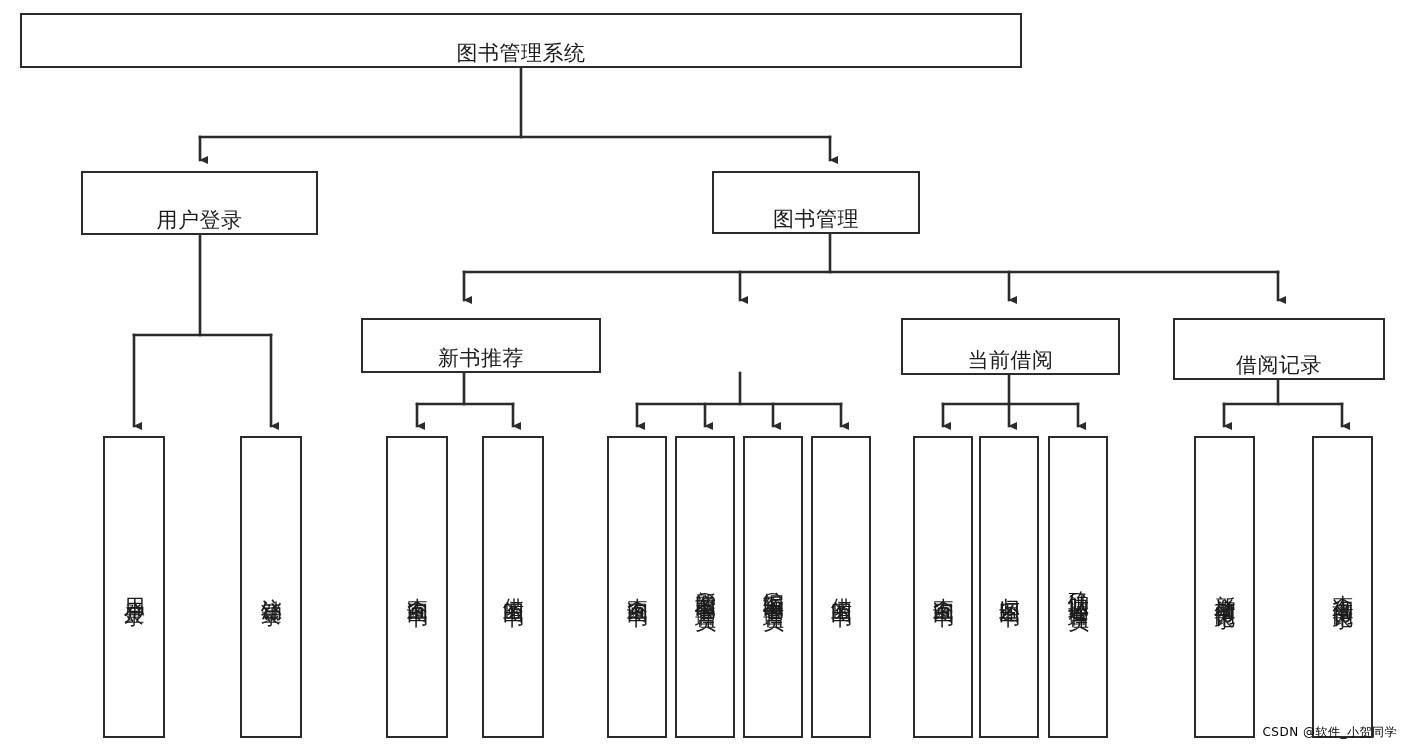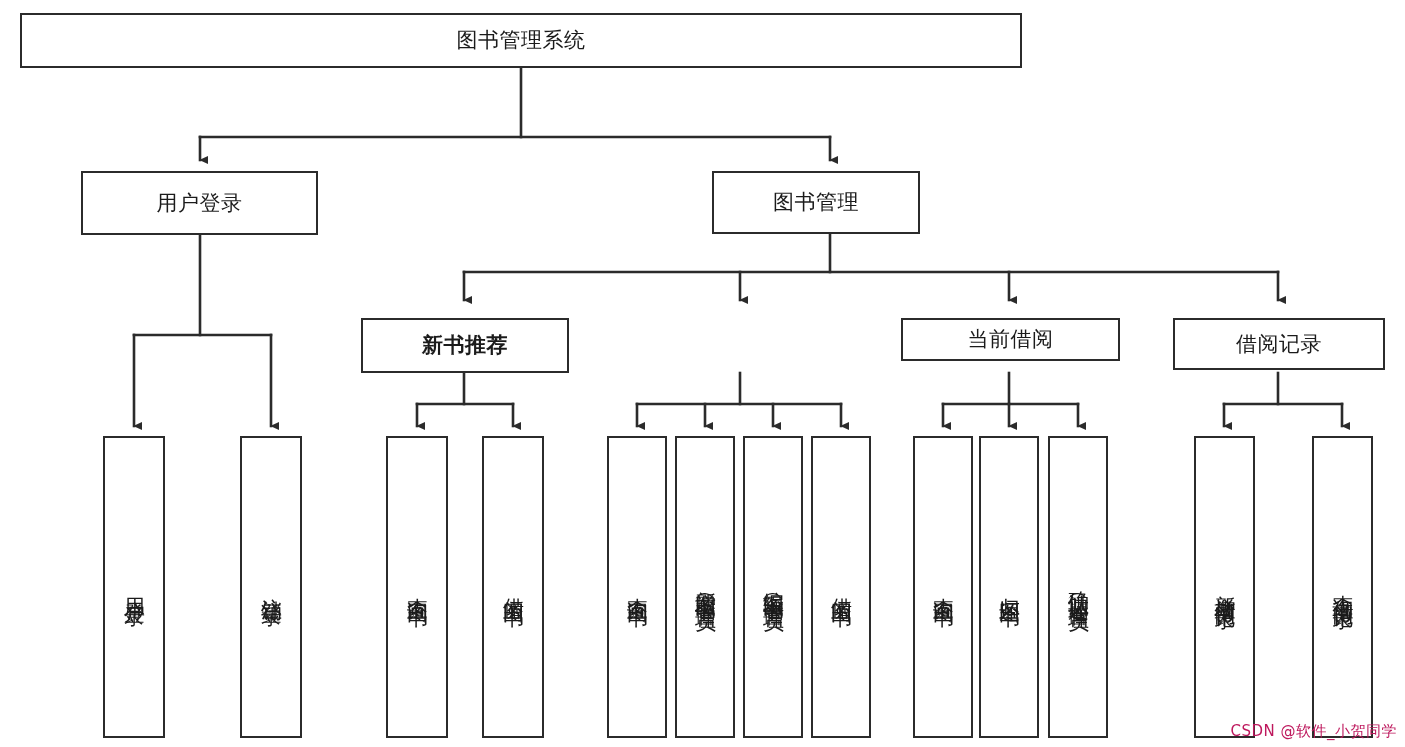--- a/index.html
+++ b/index.html
@@ -25,21 +25,21 @@
     width: 1405px;
     height: 747px;
     pointer-events: none;
   }
   .node {
     position: absolute;
     box-sizing: border-box;
     background: #ffffff;
     border: 2px solid #2b2b2b;
     display: flex;
-    align-items: center;
+    align-items: flex-end;
     justify-content: center;
     z-index: 2;
   }
   .node-label {
     color: #1b1b1b;
     letter-spacing: 0.5px;
     white-space: nowrap;
     line-height: 1.18;
   }
   .node.horiz .node-label {
@@ -54,22 +54,22 @@
     text-orientation: upright;
     font-size: 21px;
     letter-spacing: 3px;
     text-align: center;
     max-height: 285px;
   }
   #watermark {
     position: absolute;
     right: 8px;
     bottom: 6px;
-    font-size: 15px;
-    color: #be185d;
+    font-size: 12px;
+    color: #000000;
     letter-spacing: 0.5px;
     white-space: nowrap;
     z-index: 5;
   }
 </style>
 </head>
 <body>
 
 <div id="diagram-root">
 
@@ -129,30 +129,30 @@
   </div>
 
   <div class="node horiz" style="left:81px; top:171px; width:237px; height:64px;">
     <span class="node-label">用户登录</span>
   </div>
 
   <div class="node horiz" style="left:712px; top:171px; width:208px; height:63px;">
     <span class="node-label">图书管理</span>
   </div>
 
-  <div class="node horiz" style="left:361px; top:318px; width:208px; height:55px;font-weight:bold;">
+  <div class="node horiz" style="left:361px; top:318px; width:240px; height:55px;">
     <span class="node-label">新书推荐</span>
   </div>
 
 
-  <div class="node horiz" style="left:901px; top:318px; width:219px; height:43px;">
+  <div class="node horiz" style="left:901px; top:318px; width:219px; height:57px;">
     <span class="node-label">当前借阅</span>
   </div>
 
-  <div class="node horiz" style="left:1173px; top:318px; width:212px; height:52px;font-family:Liberation Serif, serif;">
+  <div class="node horiz" style="left:1173px; top:318px; width:212px; height:62px;font-family:Liberation Serif, serif;">
     <span class="node-label">借阅记录</span>
   </div>
 
   <div class="node vert" style="left:103px; top:436px; width:62px; height:302px;">
     <span class="node-label">用户登录</span>
   </div>
 
   <div class="node vert" style="left:240px; top:436px; width:62px; height:302px;">
     <span class="node-label">注销登录</span>
   </div>

